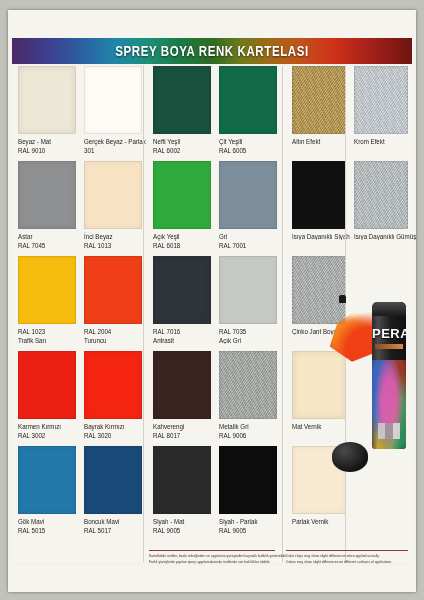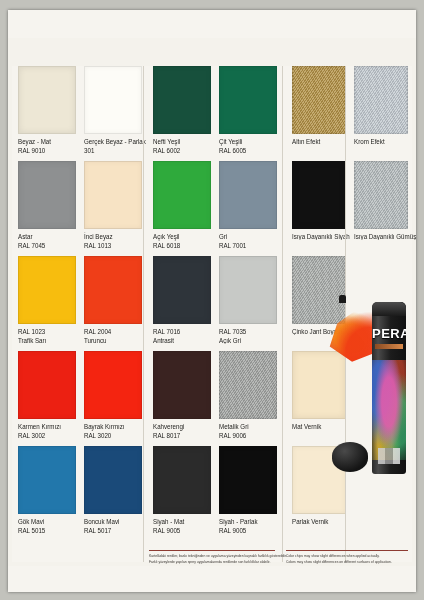--- a/index.html
+++ b/index.html
@@ -97,21 +97,21 @@
     width: 62px; height: 58px;
     background:
       radial-gradient(ellipse at 70% 80%, rgba(240,60,20,.95) 0 38%, rgba(240,60,20,0) 62%),
       radial-gradient(ellipse at 40% 55%, rgba(245,140,20,.9) 0 30%, rgba(245,140,20,0) 58%),
       radial-gradient(ellipse at 20% 85%, rgba(225,30,25,.85) 0 34%, rgba(225,30,25,0) 60%);
     clip-path: polygon(58% 0%, 100% 14%, 86% 52%, 100% 72%, 42% 96%, 6% 70%, 18% 30%);
     filter: blur(.3px);
   }
   #can {
     position: absolute; left: 46px; top: 0;
-    width: 34px; height: 172px;
+    width: 34px; height: 147px;
     background: linear-gradient(90deg,#2a2a2a 0%, #4a4a4a 18%, #1c1c1c 55%, #111 100%);
     border-radius: 5px 5px 3px 3px;
     overflow: hidden;
   }
   #can-nozzle {
     position: absolute; left: 13px; top: -7px;
     width: 7px; height: 8px; background: #1a1a1a; border-radius: 2px 2px 0 0;
   }
   #can-shoulder {
     position: absolute; left: 0; top: 0; width: 100%; height: 14px;
@@ -169,20 +169,23 @@
     background:#f6f4ef;
   }
 </style>
 </head>
 <body>
 
 <div id="page">
   <div id="card">
     <div id="card-top-white"></div>
 
+    <div id="banner">
+      <div id="banner-title">SPREY BOYA RENK KARTELASI</div>
+    </div>
 
     <div id="grid">
         <div class="row" style="top: 0px;">
           <div class="cell" style="left: 6px; width: 58px;">
             <div class="swatch matte" style="background: rgb(237, 231, 213);"></div>
             <div class="lbl"><span class="l1">Beyaz - Mat</span><span class="l2">RAL 9010</span></div>
           </div>
           <div class="cell" style="left: 72px; width: 58px;">
             <div class="swatch" style="background: rgb(253, 252, 247);"></div>
             <div class="lbl"><span class="l1">Gerçek Beyaz - Parlak</span><span class="l2">301</span></div>

